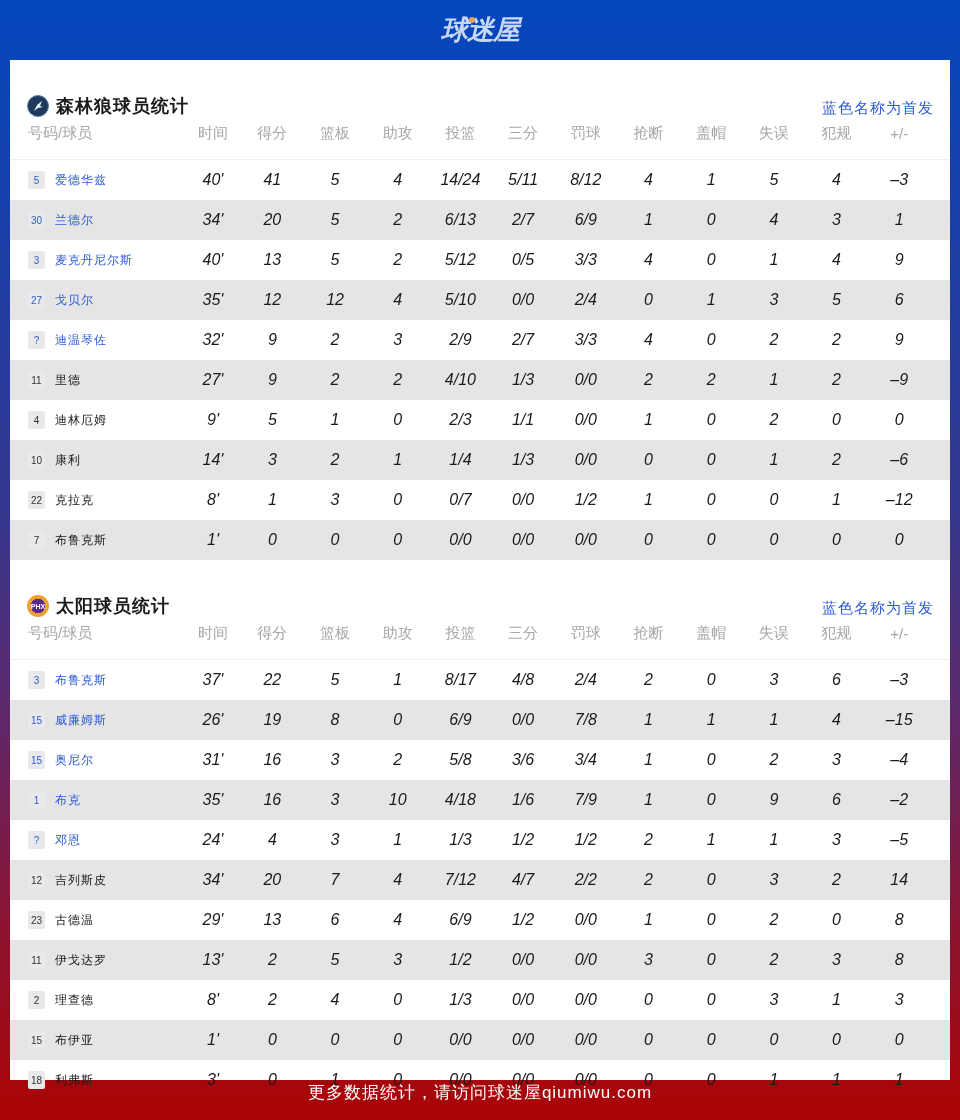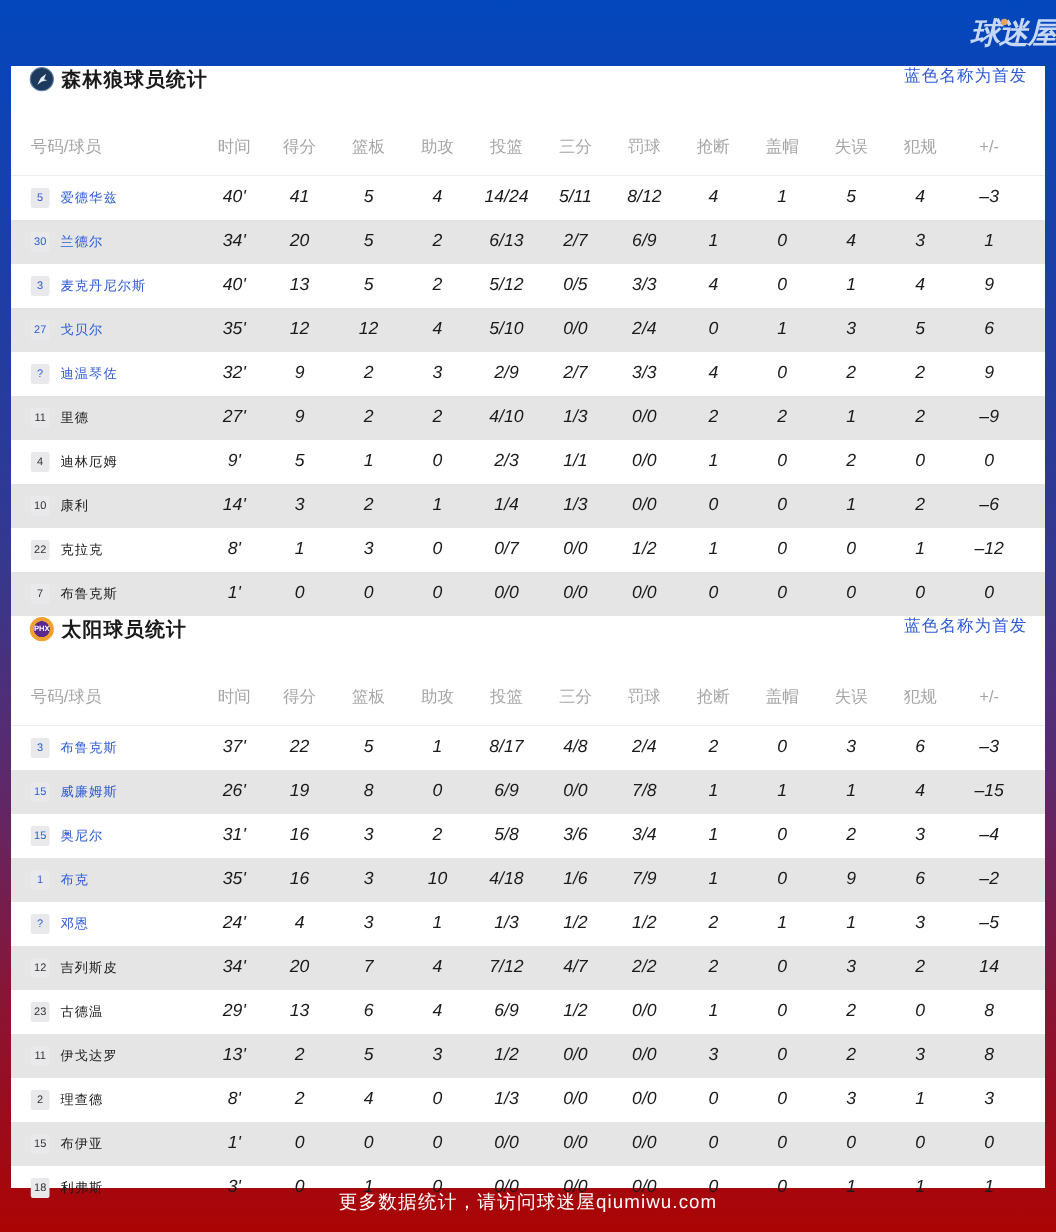--- a/index.html
+++ b/index.html
@@ -4,38 +4,38 @@
   <style>
     * { box-sizing: border-box; margin: 0; padding: 0; }
     html, body { width: 960px; height: 1120px; overflow: hidden; }
     body {
       font-family: "Liberation Sans", "DejaVu Sans", sans-serif;
       background: linear-gradient(180deg, #0347bd 0%, #1a3fa8 20%, #34388f 45%, #5a2a6f 62%, #8a1433 82%, #ac0404 100%);
       position: relative;
     }
     .top-bar {
       position: absolute; left: 0; top: 0; width: 960px; height: 60px;
-      display: flex; align-items: center; justify-content: flex-end;
+      display: flex; align-items: center; justify-content: center;
     }
     .logo {
       font-family: "DejaVu Sans", sans-serif;
       font-size: 27px; font-weight: bold; font-style: italic;
       color: #c7d8f6; letter-spacing: -1px;
       position: relative;
     }
     .logo-dot {
       position: absolute; left: 28px; top: 5px; width: 6px; height: 6px;
       border-radius: 50%; background: #e6a25a;
     }
     .card {
       position: absolute; left: 10px; top: 60px; width: 940px; height: 1020px;
       background: #ffffff;
     }
     .team-header {
-      height: 58px; display: flex; align-items: flex-start; justify-content: space-between;
+      height: 58px; display: flex; align-items: flex-end; justify-content: space-between;
       padding: 0 16px 0 17px;
       gap: 44px;
     }
     .team-title-wrap { display: flex; align-items: center; }
     .team-logo {
       width: 22px; height: 22px; border-radius: 50%; margin-right: 7px;
       display: flex; align-items: center; justify-content: center;
       font-size: 8px; font-weight: bold; color: #fff;
     }
     .logo-wolves { background: #1d3a5c; border: 1px solid #5c7ea3; }

